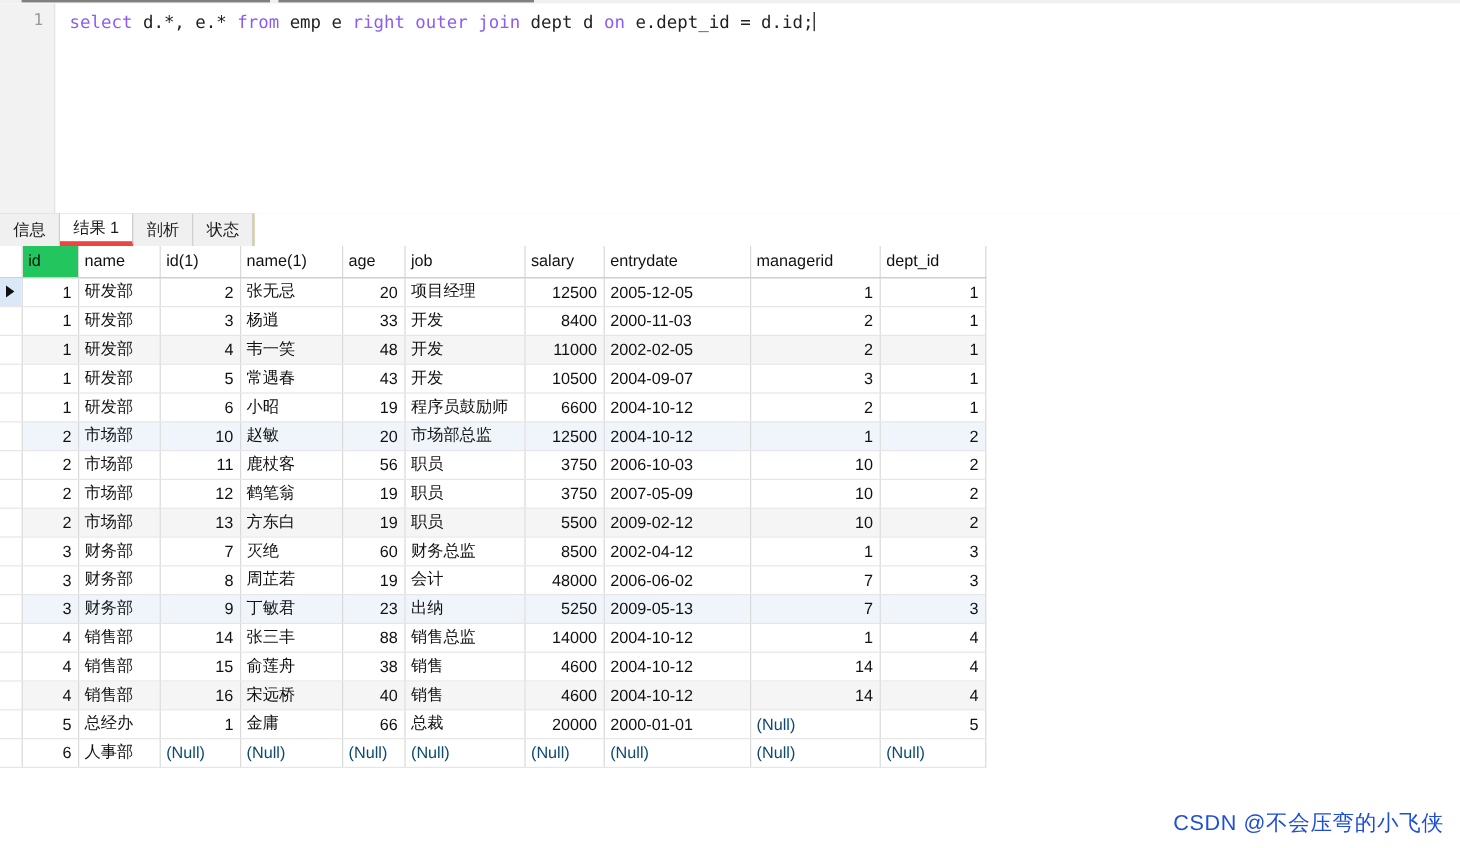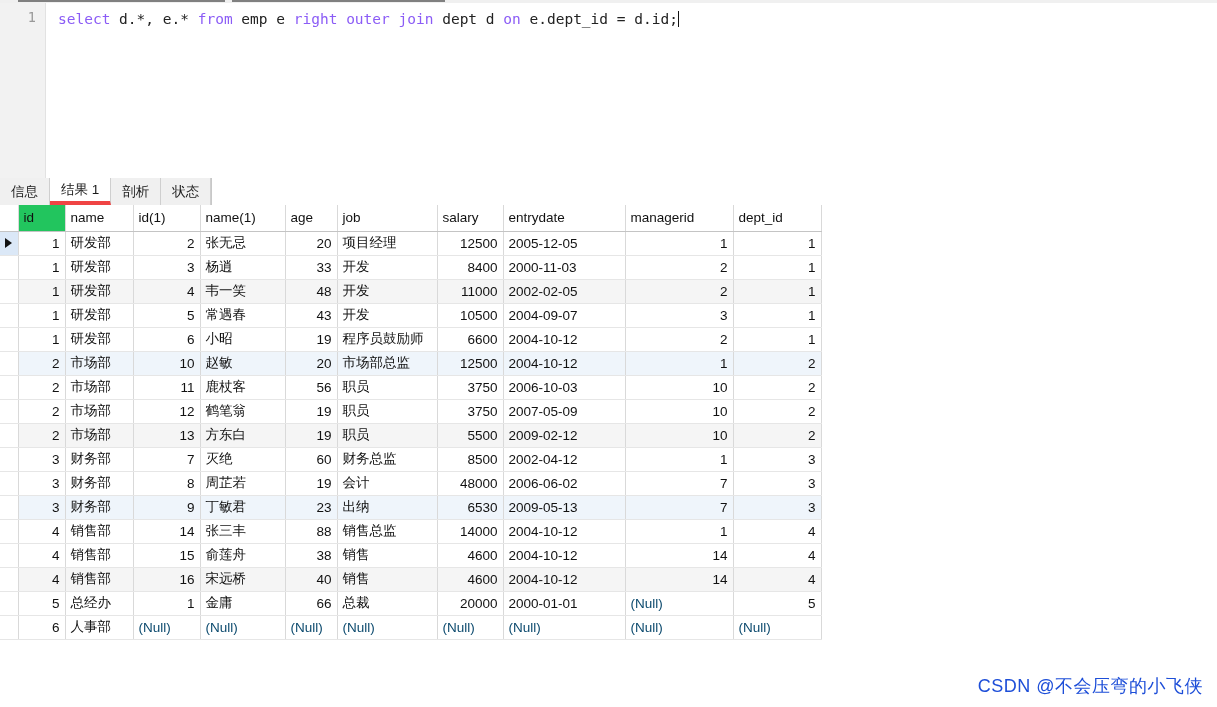--- a/index.html
+++ b/index.html
@@ -348,21 +348,21 @@
               <td class="c-dept num">3</td>
             </tr>
             <tr class="stripe-blue">
               <td class="gutter"></td>
               <td class="c-id num">3</td>
               <td class="c-name txt">财务部</td>
               <td class="c-id1 num">9</td>
               <td class="c-name1 txt">丁敏君</td>
               <td class="c-age num">23</td>
               <td class="c-job txt">出纳</td>
-              <td class="c-salary num">6530</td>
+              <td class="c-salary num">5250</td>
               <td class="c-entry txt">2009-05-13</td>
               <td class="c-mgr num">7</td>
               <td class="c-dept num">3</td>
             </tr>
             <tr class="">
               <td class="gutter"></td>
               <td class="c-id num">4</td>
               <td class="c-name txt">销售部</td>
               <td class="c-id1 num">14</td>
               <td class="c-name1 txt">张三丰</td>

